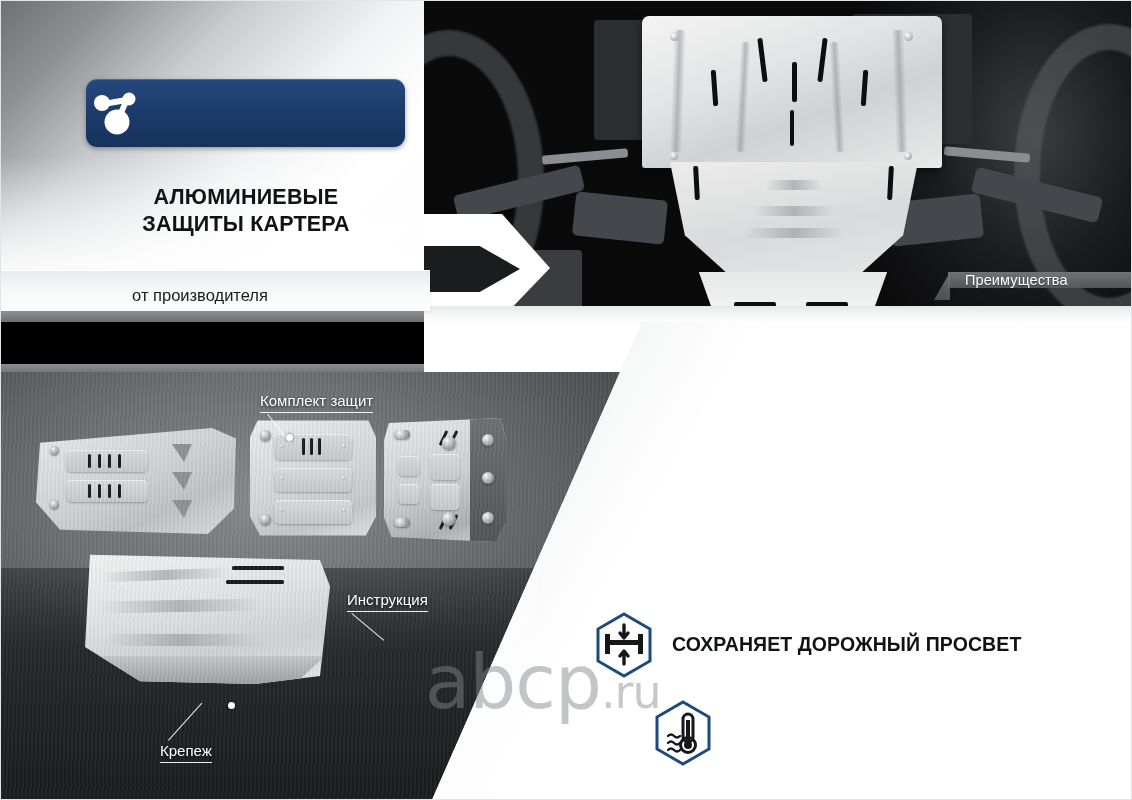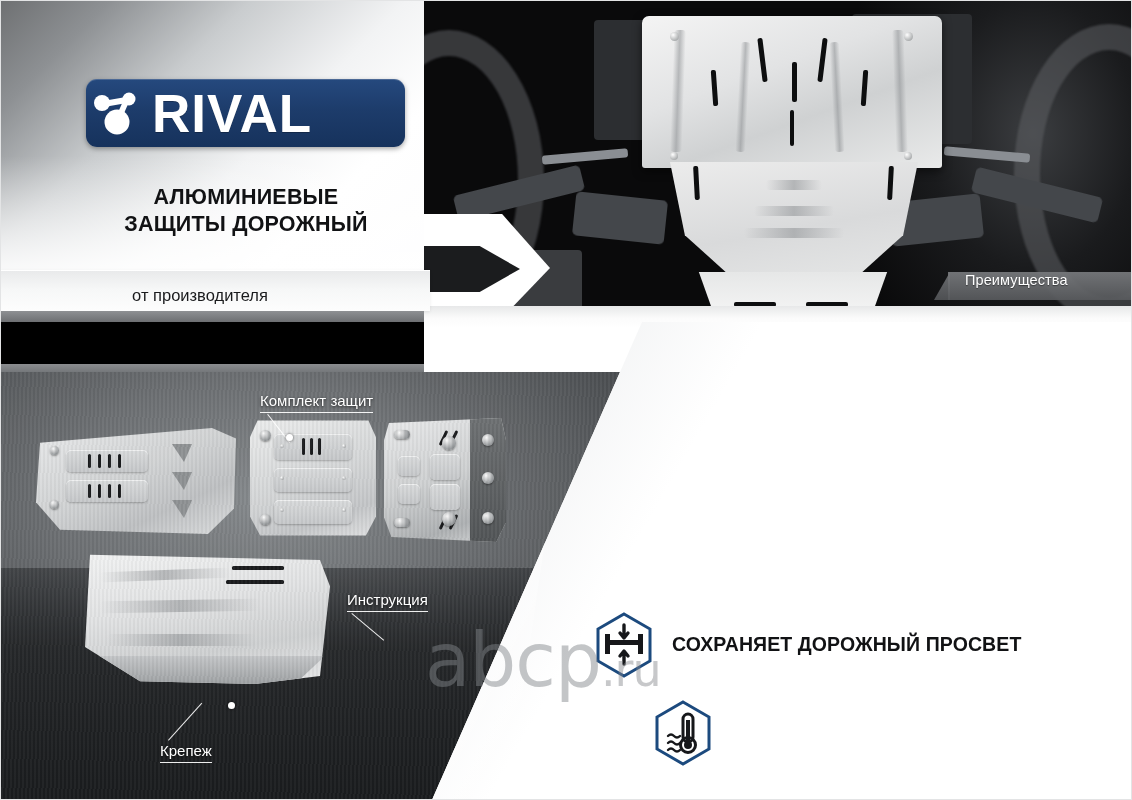--- a/index.html
+++ b/index.html
@@ -83,23 +83,23 @@
     clip-path:polygon(0% 0%, 62% 0%, 100% 52%, 62% 100%, 0% 100%);
   }
   .notch2{
     position:absolute; left:-2px; top:246px; width:96px; height:46px;
     background:#1b1c1e;
     clip-path:polygon(0% 0%, 58% 0%, 100% 50%, 58% 100%, 0% 100%);
   }
 
   
   .adv-tab{
-    position:absolute; left:948px; top:272px; width:184px; height:28px;
+    position:absolute; left:948px; top:272px; width:184px; height:16px;
     background:linear-gradient(180deg,rgba(120,122,125,.92) 0%,rgba(88,90,93,.92) 100%);
-    display:flex; align-items:flex-start;
+    display:flex; align-items:flex-end;
   }
   .adv-tab span{
     color:#ffffff; font-size:14.5px; padding-left:17px; letter-spacing:.1px;
     text-shadow:0 1px 1px rgba(0,0,0,.45);
   }
   .adv-tab:before{
     content:""; position:absolute; left:-14px; top:0; width:16px; height:28px;
     background:linear-gradient(180deg,rgba(120,122,125,.85),rgba(88,90,93,.85));
     clip-path:polygon(100% 0%,100% 100%,0% 100%);
   }
@@ -226,21 +226,21 @@
     position:absolute; display:flex; align-items:center; gap:18px;
   }
   .hexwrap{ width:60px; height:66px; flex:none; position:relative; }
   .benefit-text{
     color:#111214; font-weight:700; font-size:19.5px; line-height:1.2;
     letter-spacing:.1px; white-space:pre-line;
   }
 
   
   .watermark{
-    position:absolute; left:425px; top:617px; width:290px; height:86px;
+    position:absolute; left:425px; top:639px; width:290px; height:86px;
     display:flex; align-items:baseline;
     font-size:74px; color:rgba(130,134,138,.48); font-weight:400;
     letter-spacing:-1px; pointer-events:none;
     font-family:"DejaVu Sans", sans-serif;
   }
   .watermark .suffix{ font-size:46px; color:rgba(130,134,138,.45); }
 
   
   .frame{ position:absolute; inset:0; border:1px solid #e3e4e5; pointer-events:none; }
 </style>
@@ -309,26 +309,25 @@
       <svg viewBox="0 0 70 68" width="70" height="68" aria-hidden="true">
         <g fill="#ffffff">
           <path d="M17 22 L40 18 L41 24 L18 28 Z"></path>
           <path d="M38 20 L30 38 L35 41 L43 23 Z"></path>
           <circle cx="16" cy="24" r="8"></circle>
           <circle cx="43" cy="20" r="6.5"></circle>
           <circle cx="31" cy="43" r="12.5"></circle>
         </g>
       </svg>
     </div>
-    <div class="logo-word">RIVAL</div>
   </div>
 
   <div class="headline">
     <div>АЛЮМИНИЕВЫЕ</div>
-    <div>ЗАЩИТЫ ДОРОЖНЫЙ</div>
+    <div>ЗАЩИТЫ КАРТЕРА</div>
   </div>
 
   <div class="mfr-bar">
     <span>от производителя</span>
   </div>
 
   <div class="grey-div"></div>
   <div class="black-div"></div>
   <div class="grey-div2"></div>
 

